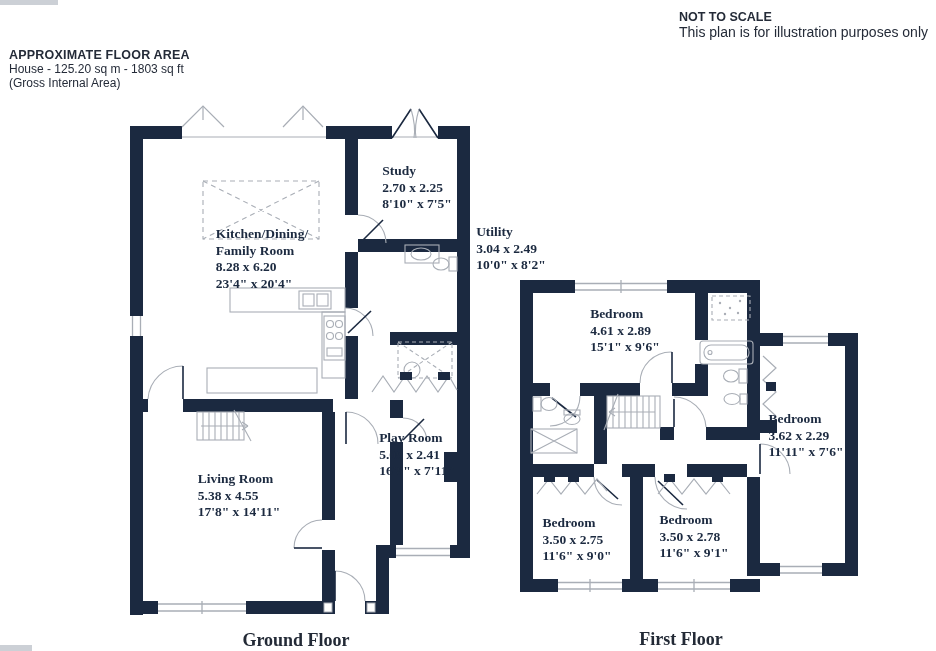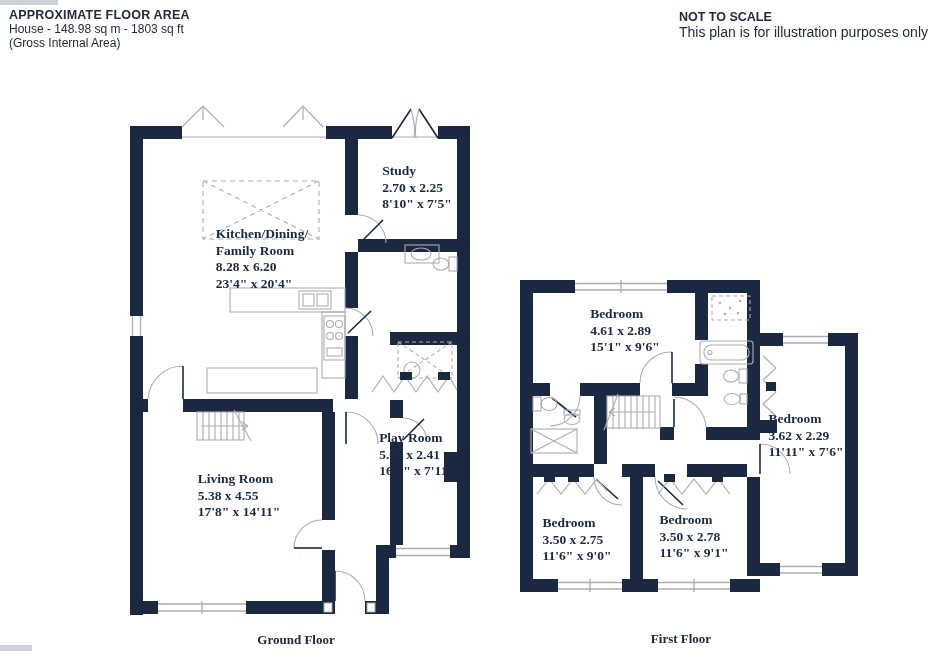--- a/index.html
+++ b/index.html
@@ -1,41 +1,41 @@
 <!DOCTYPE html>
 <html><head>
 <meta charset="utf-8">
 <style>
   html,body{margin:0;padding:0;background:#ffffff;}
   body{width:936px;height:651px;position:relative;overflow:hidden;
        font-family:"Liberation Sans", sans-serif;color:#242b38;}
   .canvas{position:absolute;inset:0;}
   svg{position:absolute;left:0;top:0;}
   .hdr{position:absolute;top:8px;left:9px;}
-  .hdr .t{font-size:12.5px;font-weight:bold;letter-spacing:.2px;}
+  .hdr .t{font-size:12.5px;font-weight:bold;letter-spacing:.2px;margin-top:40px;}
   .hdr .s{font-size:12px;line-height:1.2;}
   .hdr-r{position:absolute;top:10px;right:8px;}
   .hdr-r .t{font-size:12.5px;font-weight:bold;}
   .hdr-r .s{font-size:14px;}
   .room-label{position:absolute;transform:translate(-50%,-50%);text-align:left;
       font-family:"Liberation Serif", serif;font-weight:700;color:#1c2a40;
       font-size:13.5px;line-height:1.24;white-space:nowrap;}
   .room-label .room-name{white-space:pre-line;}
   .floor-caption{position:absolute;transform:translate(-50%,-50%);
-      font-family:"Liberation Serif", serif;font-weight:700;font-size:13px;
+      font-family:"Liberation Serif", serif;font-weight:700;font-size:18px;
       color:#232a36;white-space:nowrap;}
 </style>
 </head>
 <body>
 
 <div class="canvas">
 
   <div class="hdr">
     <div class="t">APPROXIMATE FLOOR AREA</div>
-    <div class="s">House - 148.98 sq m - 1803 sq ft</div>
+    <div class="s">House - 125.20 sq m - 1803 sq ft</div>
     <div class="s">(Gross Internal Area)</div>
   </div>
 
   <div class="hdr-r">
     <div class="t">NOT TO SCALE</div>
     <div class="s">This plan is for illustration purposes only</div>
   </div>
 
   <svg width="936" height="651" viewBox="0 0 936 651">
 
@@ -295,20 +295,25 @@
     <div class="room-name">Kitchen/Dining/
 Family Room</div>
     <div>8.28 x 6.20</div>
     <div>23'4" x 20'4"</div>
   </div>
   <div class="room-label" style="left:417px;top:188px">
     <div class="room-name">Study</div>
     <div>2.70 x 2.25</div>
     <div>8'10" x 7'5"</div>
   </div>
+  <div class="room-label" style="left:511px;top:249px">
+    <div class="room-name">Utility</div>
+    <div>3.04 x 2.49</div>
+    <div>10'0" x 8'2"</div>
+  </div>
   <div class="room-label" style="left:417px;top:455px">
     <div class="room-name">Play Room</div>
     <div>5.09 x 2.41</div>
     <div>16'8" x 7'11"</div>
   </div>
   <div class="room-label" style="left:239px;top:496px">
     <div class="room-name">Living Room</div>
     <div>5.38 x 4.55</div>
     <div>17'8" x 14'11"</div>
   </div>

